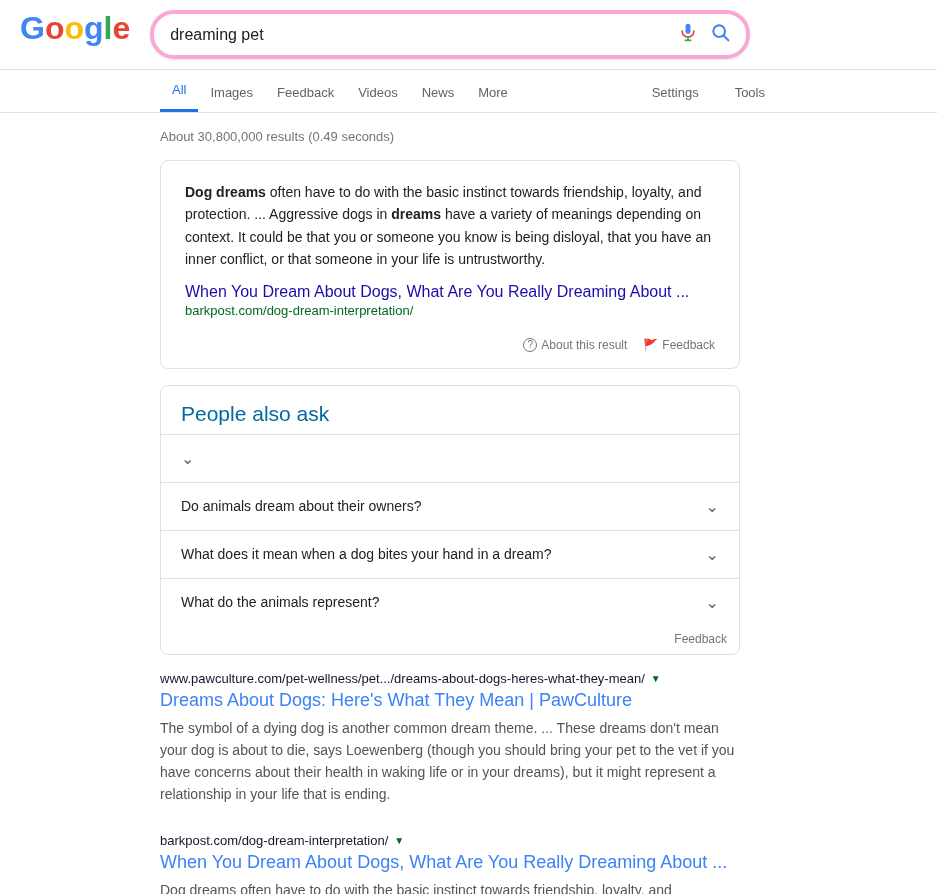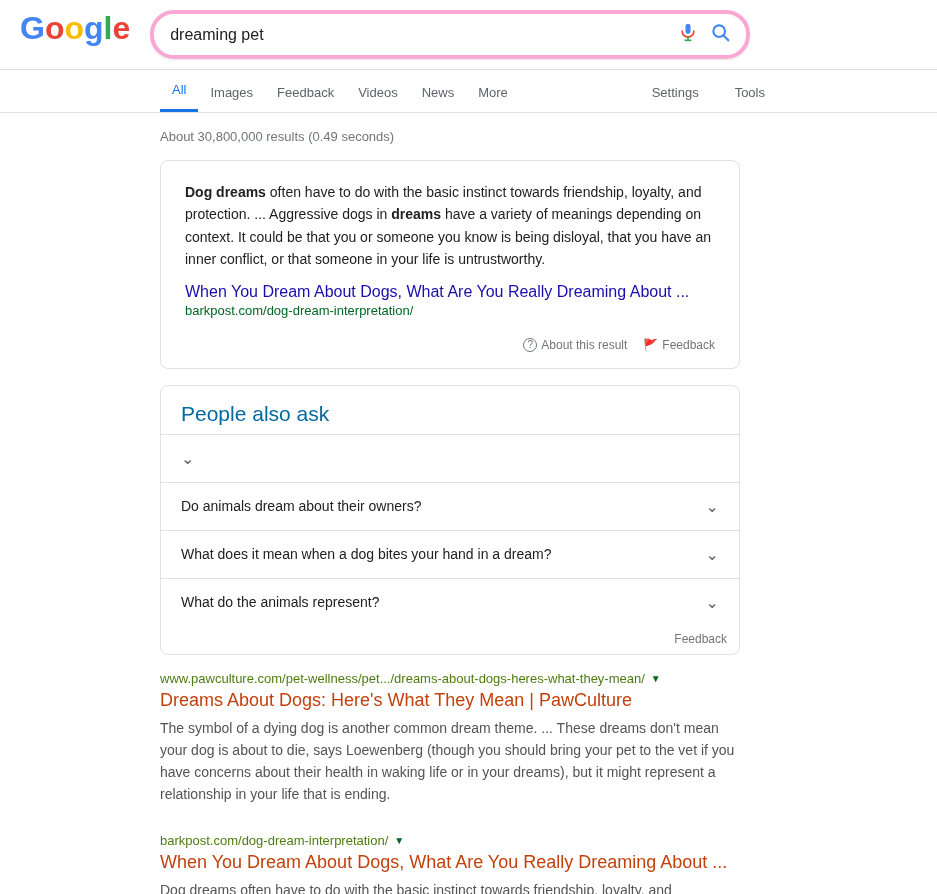--- a/index.html
+++ b/index.html
@@ -38,22 +38,22 @@
     .people-ask-box { border: 1px solid #dfe1e5; border-radius: 8px; margin-bottom: 16px; }
     .people-ask-title { padding: 16px 20px 8px 20px; font-size: 21px; font-weight: normal; color: #0369a1; }
     .paa-item { border-top: 1px solid #dfe1e5; padding: 14px 20px; display: flex; justify-content: space-between; align-items: center; cursor: pointer; font-size: 14px; color: #212121; }
     .paa-item:first-of-type { border-top: none; }
     .paa-chevron { color: #5f6368; font-size: 16px; }
     .paa-feedback { text-align: right; padding: 6px 12px 8px 12px; color: #70757a; font-size: 12px; cursor: pointer; }
 
     
     .result-item { margin-bottom: 28px; }
     .result-url-line { display: flex; align-items: center; gap: 4px; margin-bottom: 2px; }
-    .result-domain { color: #4d7c0f; font-size: 13px; }
-    .result-title { color: #c2410c; font-size: 18px; text-decoration: none; font-weight: normal; line-height: 1.4; }
+    .result-domain { color: #0f172a; font-size: 13px; }
+    .result-title { color: #3b82f6; font-size: 18px; text-decoration: none; font-weight: normal; line-height: 1.4; }
     .result-desc { font-size: 14px; color: #545454; line-height: 1.58; margin-top: 4px; }
     .dropdown-arrow { color: #006621; font-size: 10px; margin-left: 2px; cursor: pointer; }
   </style>
 </head>
 <body>
 
 <div class="header">
   <div class="logo">
     <span style="color:#4285f4">G</span><span style="color:#ea4335">o</span><span style="color:#fbbc05">o</span><span style="color:#4285f4">g</span><span style="color:#34a853">l</span><span style="color:#ea4335">e</span>
   </div>

